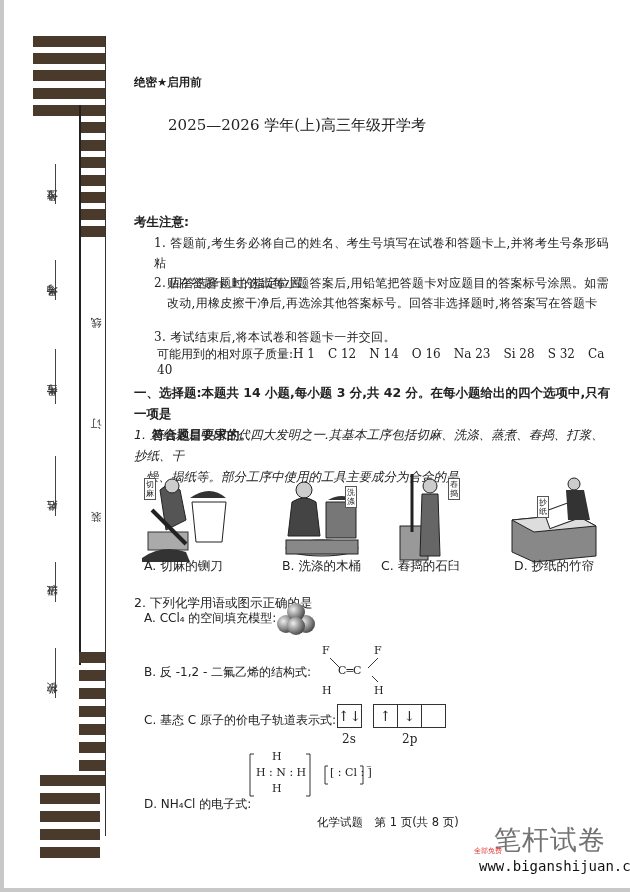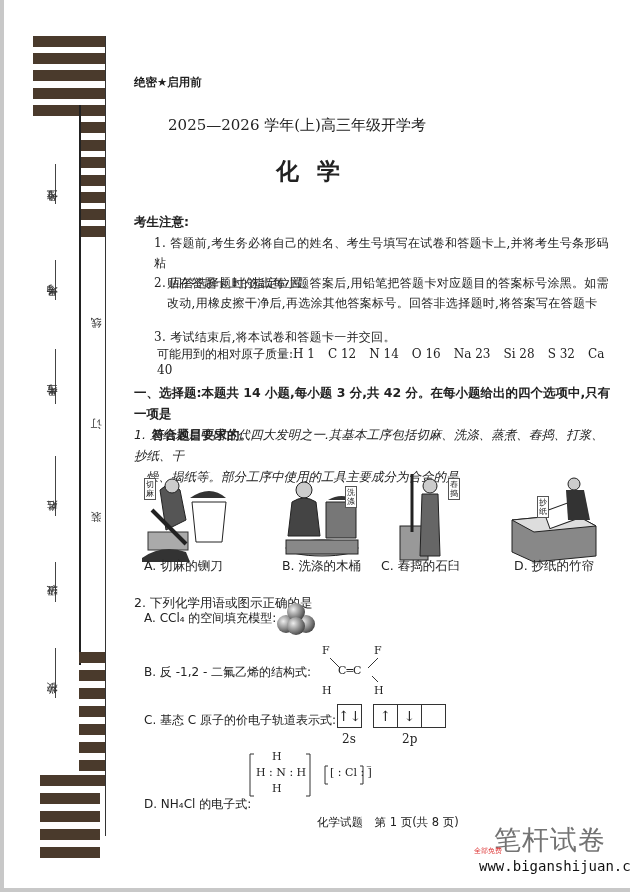--- a/index.html
+++ b/index.html
@@ -108,21 +108,20 @@
   <div class="bind-label" style="top:605px;">班级</div>
   <div class="bind-line" style="top:648px;height:50px;"></div>
   <div class="bind-label" style="top:703px;">学校</div>
 
   <div class="bind-word" style="top:338px;">线</div>
   <div class="bind-word" style="top:438px;">订</div>
   <div class="bind-word" style="top:532px;">装</div>
 
   <div class="confidential">绝密★启用前</div>
   <div class="exam-title">2025—2026 学年(上)高三年级开学考</div>
-  <div class="subject">化学</div>
 
   <div class="notice-head">考生注意:</div>
   <div class="notice" style="top:233px;">
     <span>1. 答题前,考生务必将自己的姓名、考生号填写在试卷和答题卡上,并将考生号条形码粘</span>
     <span class="indent">贴在答题卡上的指定位置。</span>
   </div>
   <div class="notice" style="top:273px;">
     <span>2. 回答选择题时,选出每小题答案后,用铅笔把答题卡对应题目的答案标号涂黑。如需</span>
     <span class="indent">改动,用橡皮擦干净后,再选涂其他答案标号。回答非选择题时,将答案写在答题卡</span>
   </div>

